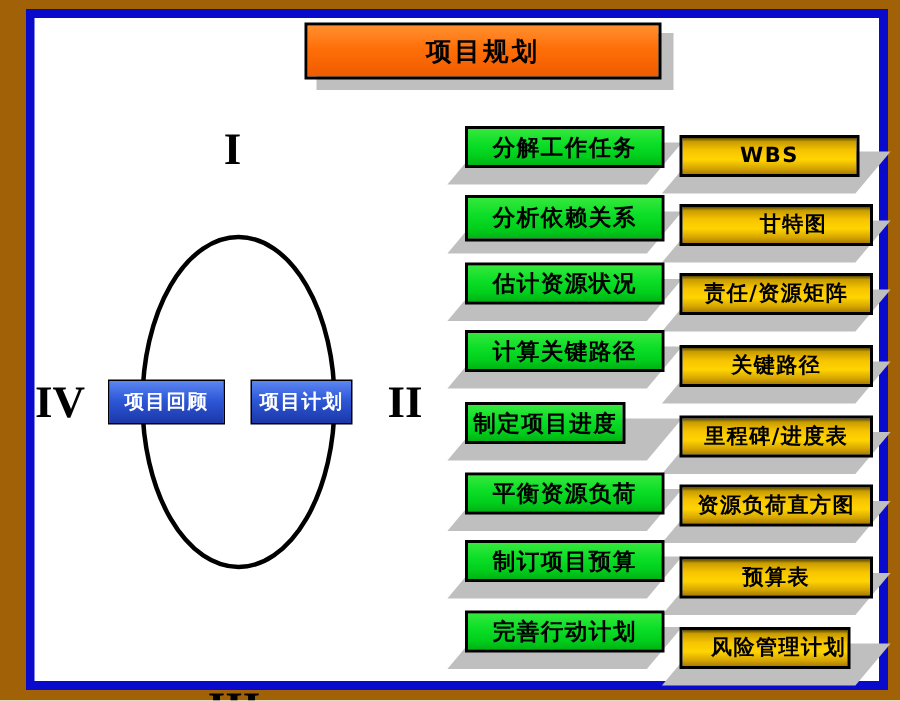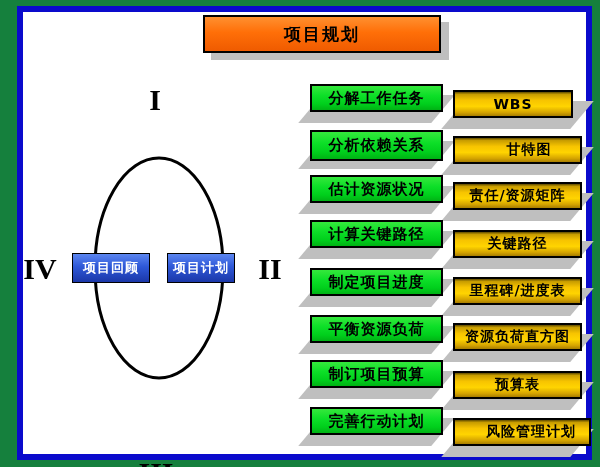--- a/index.html
+++ b/index.html
@@ -1,17 +1,17 @@
 <!DOCTYPE html>
 <html><head>
 <meta charset="utf-8">
 <style>
   html,body{margin:0;padding:0;background:#fff;}
   .canvas{
-    position:relative;width:600px;height:467px;background:#15803d;
+    position:relative;width:600px;height:467px;background:#a16207;
     font-family:"DejaVu Sans","Liberation Sans",sans-serif;overflow:hidden;
   }
   .frame{
     position:absolute;left:17px;top:6px;width:575px;height:454px;
     border:6px solid #0a0acc;box-sizing:border-box;background:#ffffff;
   }
   
   .title-shadow{
     position:absolute;left:211px;top:22px;width:238px;height:38px;
     background:#bfbfbf;
@@ -90,28 +90,28 @@
       <div class="sh" style="left: 310px; top: 175px; width: 133px; height: 28px;"></div>
       <div class="sh" style="left: 453px; top: 182px; width: 129px; height: 28px;"></div>
       <div class="gbox" style="left: 310px; top: 175px; width: 133px; height: 28px;">估计资源状况</div>
       <div class="ybox" style="left: 453px; top: 182px; width: 129px; height: 28px;">责任/资源矩阵</div>
       <div class="sh" style="left: 310px; top: 220px; width: 133px; height: 28px;"></div>
       <div class="sh" style="left: 453px; top: 230px; width: 129px; height: 28px;"></div>
       <div class="gbox" style="left: 310px; top: 220px; width: 133px; height: 28px;">计算关键路径</div>
       <div class="ybox" style="left: 453px; top: 230px; width: 129px; height: 28px;">关键路径</div>
       <div class="sh" style="left: 310px; top: 268px; width: 133px; height: 28px;"></div>
       <div class="sh" style="left: 453px; top: 277px; width: 129px; height: 28px;"></div>
-      <div class="gbox" style="left: 310px; top: 268px; width: 133px; height: 28px;">制定项目进度</div>
+      <div class="gbox" style="left: 310px; top: 268px; width: 107px; height: 28px;">制定项目进度</div>
       <div class="ybox" style="left: 453px; top: 277px; width: 129px; height: 28px;">里程碑/进度表</div>
       <div class="sh" style="left: 310px; top: 315px; width: 133px; height: 28px;"></div>
       <div class="sh" style="left: 453px; top: 323px; width: 129px; height: 28px;"></div>
       <div class="gbox" style="left: 310px; top: 315px; width: 133px; height: 28px;">平衡资源负荷</div>
       <div class="ybox" style="left: 453px; top: 323px; width: 129px; height: 28px;">资源负荷直方图</div>
       <div class="sh" style="left: 310px; top: 360px; width: 133px; height: 28px;"></div>
       <div class="sh" style="left: 453px; top: 371px; width: 129px; height: 28px;"></div>
       <div class="gbox" style="left: 310px; top: 360px; width: 133px; height: 28px;">制订项目预算</div>
       <div class="ybox" style="left: 453px; top: 371px; width: 129px; height: 28px;">预算表</div>
       <div class="sh" style="left: 310px; top: 407px; width: 133px; height: 28px;"></div>
       <div class="sh" style="left: 453px; top: 418px; width: 129px; height: 28px;"></div>
       <div class="gbox" style="left: 310px; top: 407px; width: 133px; height: 28px;">完善行动计划</div>
-      <div class="ybox" style="left: 453px; top: 418px; width: 138px; height: 28px; padding-left: 18px;">风险管理计划</div>
+      <div class="ybox" style="left: 453px; top: 418px; width: 114px; height: 28px; padding-left: 18px;">风险管理计划</div>
     </div>
 </div>
 
 </body></html>

